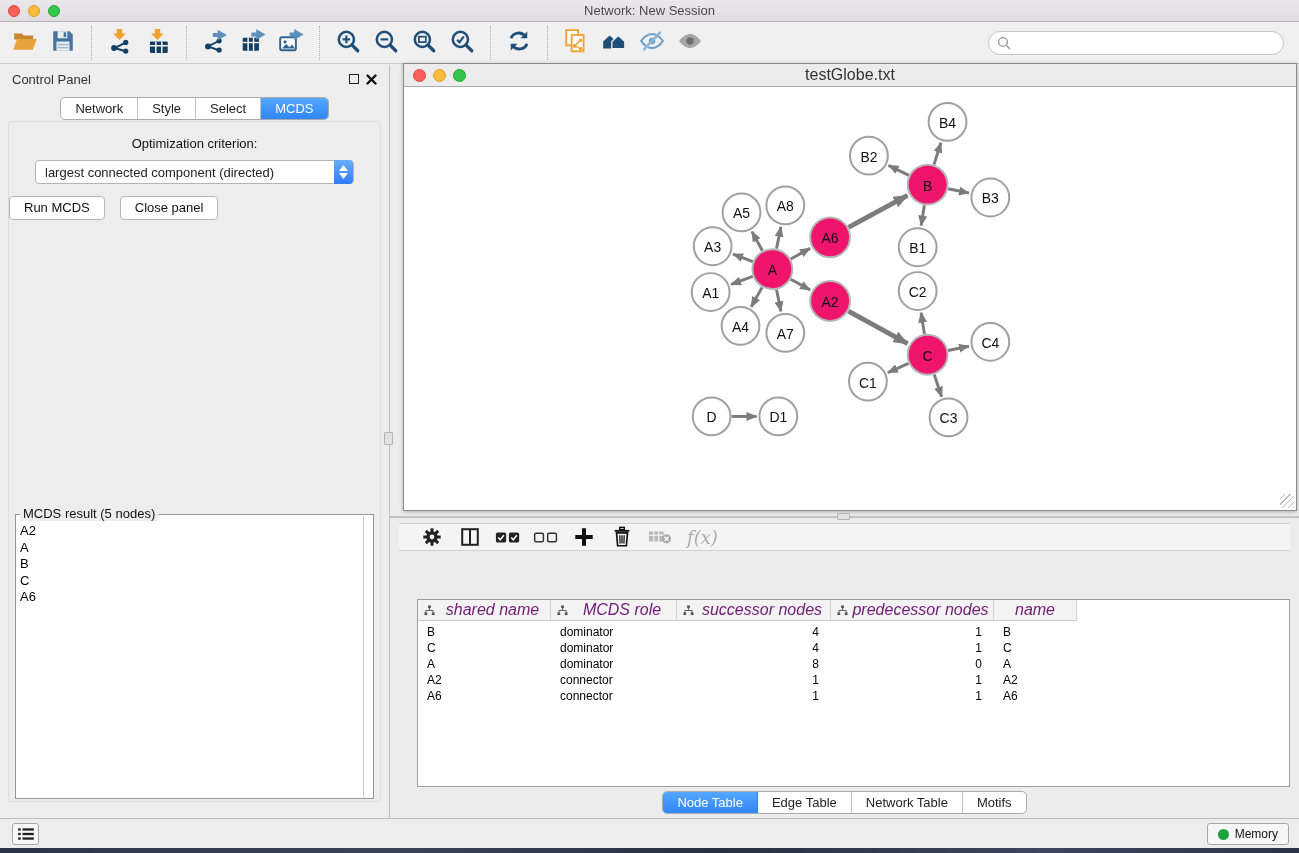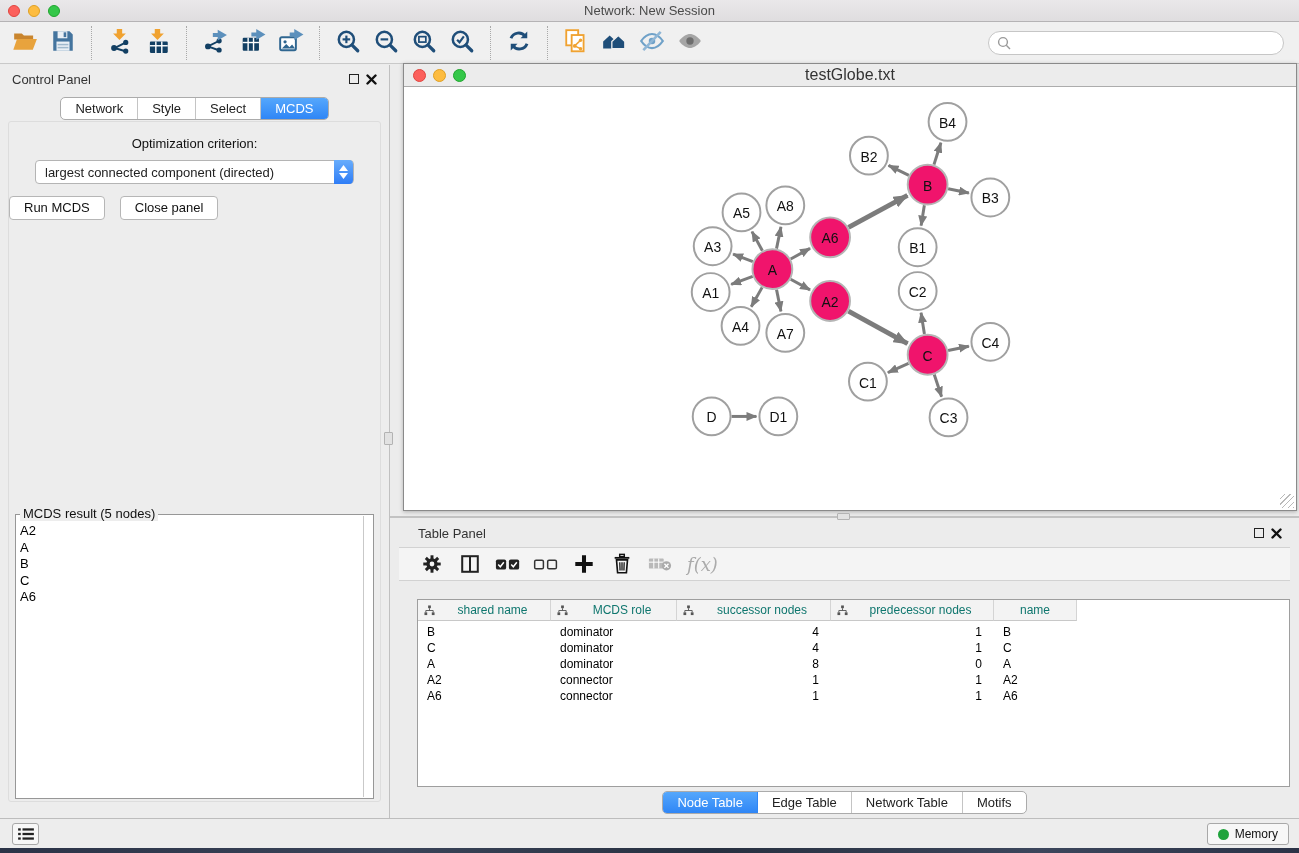--- a/index.html
+++ b/index.html
@@ -66,28 +66,28 @@
   .resize-grip { position:absolute; right:1px; bottom:1px; width:14px; height:14px;
     background:repeating-linear-gradient(135deg, transparent 0 3px, #B9B9B9 3px 4px); }
 
   .h-divider { position:absolute; left:0; right:0; top:451px; height:2px; background:#C2C2C2; }
   .h-grip { position:absolute; left:447px; top:-3px; width:13px; height:7px; background:#E2E2E2; border:1px solid #B3B3B3; border-radius:1px; }
   .v-grip { position:absolute; left:-6px; top:367px; width:9px; height:13px; background:#E2E2E2; border:1px solid #B3B3B3; border-radius:1px; z-index:5; }
 
   
   .table-panel { position:absolute; left:0; right:0; top:456px; bottom:0; }
   .tp-header { height:24px; display:flex; align-items:center; padding:0 17px 0 28px; }
-  .tp-toolbar { margin:2px 9px 0 9px; height:34px; background:#F4F4F4; border-top:1px solid #D2D2D2; border-bottom:1px solid #D2D2D2; display:flex; align-items:center; padding-left:16px; }
+  .tp-toolbar { margin:2px 9px 0 9px; height:28px; background:#F4F4F4; border-top:1px solid #D2D2D2; border-bottom:1px solid #D2D2D2; display:flex; align-items:center; padding-left:16px; }
   .tp-btn { width:34px; height:34px; display:flex; align-items:center; justify-content:center; margin-right:4px; }
   .tp-btn svg { display:block; }
   .fx-label { font-family:"DejaVu Serif", serif; font-style:italic; font-size:18px; color:#ABABAB; margin-left:6px; }
 
   .data-table { position:absolute; left:27px; right:9px; top:78px; height:188px; background:#FFF; border:1px solid #9E9E9E; overflow:hidden; }
   .dt-head { display:flex; height:21px; }
-  .th { background:#F3F3F3; border-right:1px solid #D4D4D4; border-bottom:1px solid #C8C8C8; display:flex; align-items:center; font-size:12px; color:#0f766e; position:relative; }
+  .th { background:#F3F3F3; border-right:1px solid #D4D4D4; border-bottom:1px solid #C8C8C8; display:flex; align-items:center; font-size:16px; color:#701a75; position:relative;font-style:italic; }
   .th .shared-ic { margin-left:6px; }
   .th .th-label { flex:1; text-align:center; padding:0 4px; white-space:nowrap; overflow:hidden; }
   .dt-row { display:flex; height:16px; align-items:center; font-size:12px; color:#000; }
   .dt-row:first-of-type { margin-top:3px; }
   .td { white-space:nowrap; overflow:hidden; }
 
   .table-tabs { position:absolute; left:0; right:0; top:270px; display:flex; justify-content:center; }
 
   
   .statusbar { position:absolute; left:0; right:0; bottom:5px; height:30px; background:#EDEDED; border-top:1px solid #BDBDBD; }
@@ -454,34 +454,20 @@
         </svg>
         <div class="resize-grip"></div>
       </div>
     </div>
 
     <div class="h-divider">
       <span class="h-grip"></span>
     </div>
 
     <div class="table-panel">
-      <div class="tp-header">
-        <span class="panel-title">Table Panel</span>
-        <span class="panel-controls" style="margin-left:auto; display:flex; gap:7px;">
-          <span class="float-icon"></span>
-          <span class="close-icon">
-              <svg viewBox="0 0 11 11">
-                <g stroke="#111" stroke-width="2.4" stroke-linecap="round">
-                  <line x1="1.5" y1="1.5" x2="9.5" y2="9.5"></line>
-                  <line x1="9.5" y1="1.5" x2="1.5" y2="9.5"></line>
-                </g>
-              </svg>
-            </span>
-        </span>
-      </div>
       <div class="tp-toolbar">
         <span class="tp-btn">
             <span>
               <svg width="22" height="22" viewBox="0 0 24 24">
                 <g fill="#222">
                   <rect x="10.4" y="2.5" width="3.2" height="19"></rect>
                   <rect x="10.4" y="2.5" width="3.2" height="19" transform="rotate(45 12 12)"></rect>
                   <rect x="10.4" y="2.5" width="3.2" height="19" transform="rotate(90 12 12)"></rect>
                   <rect x="10.4" y="2.5" width="3.2" height="19" transform="rotate(135 12 12)"></rect>
                   <circle cx="12" cy="12" r="6.2"></circle>

